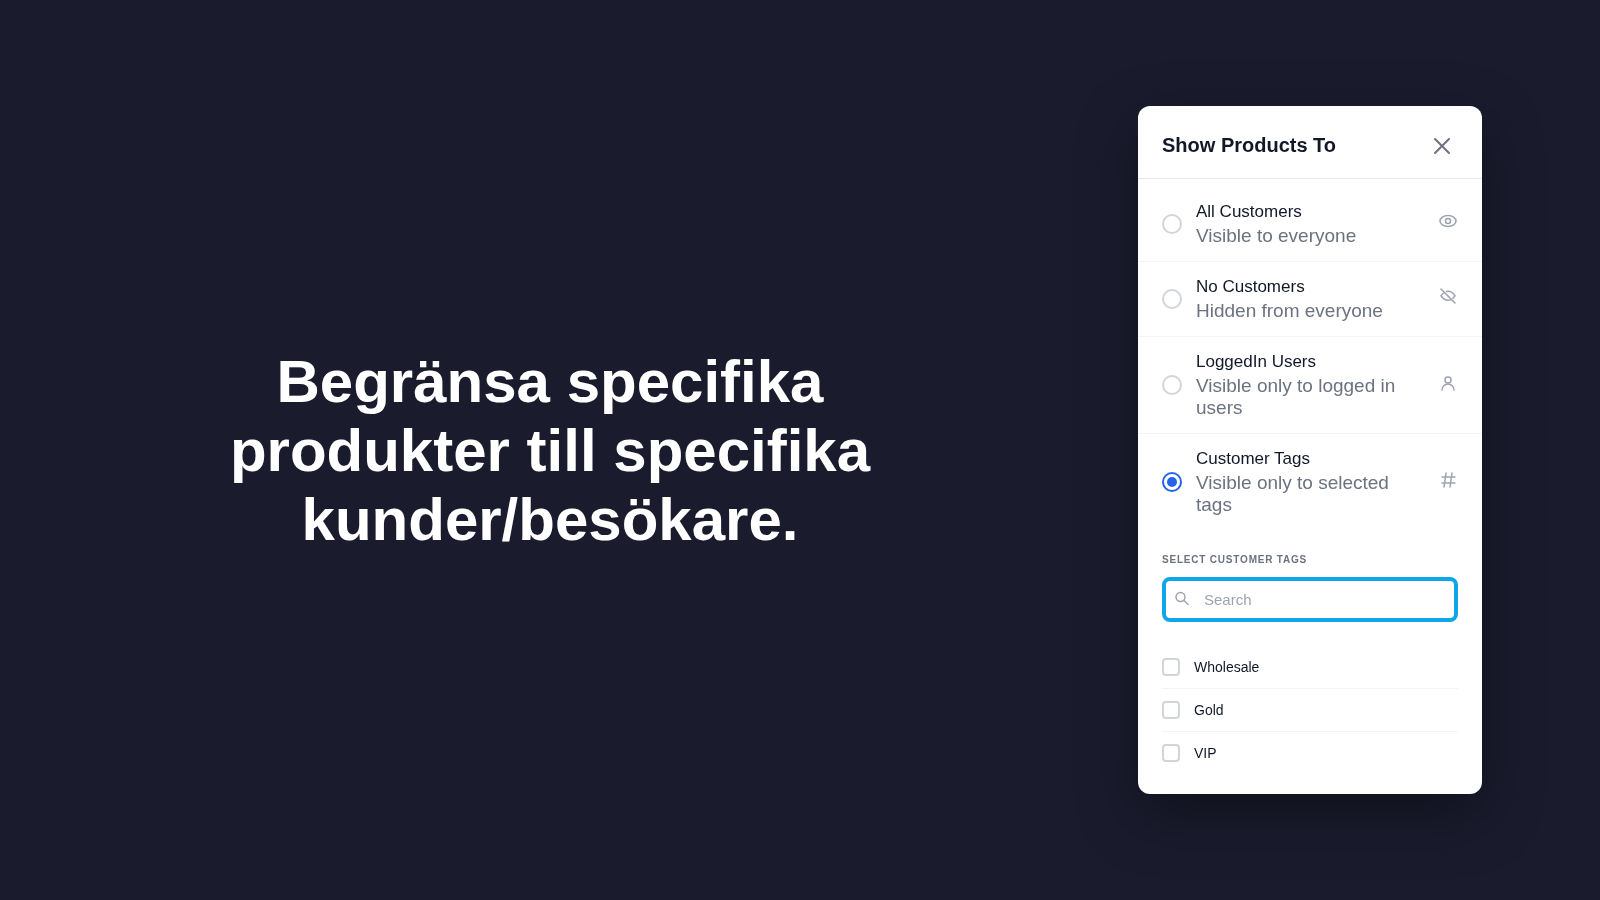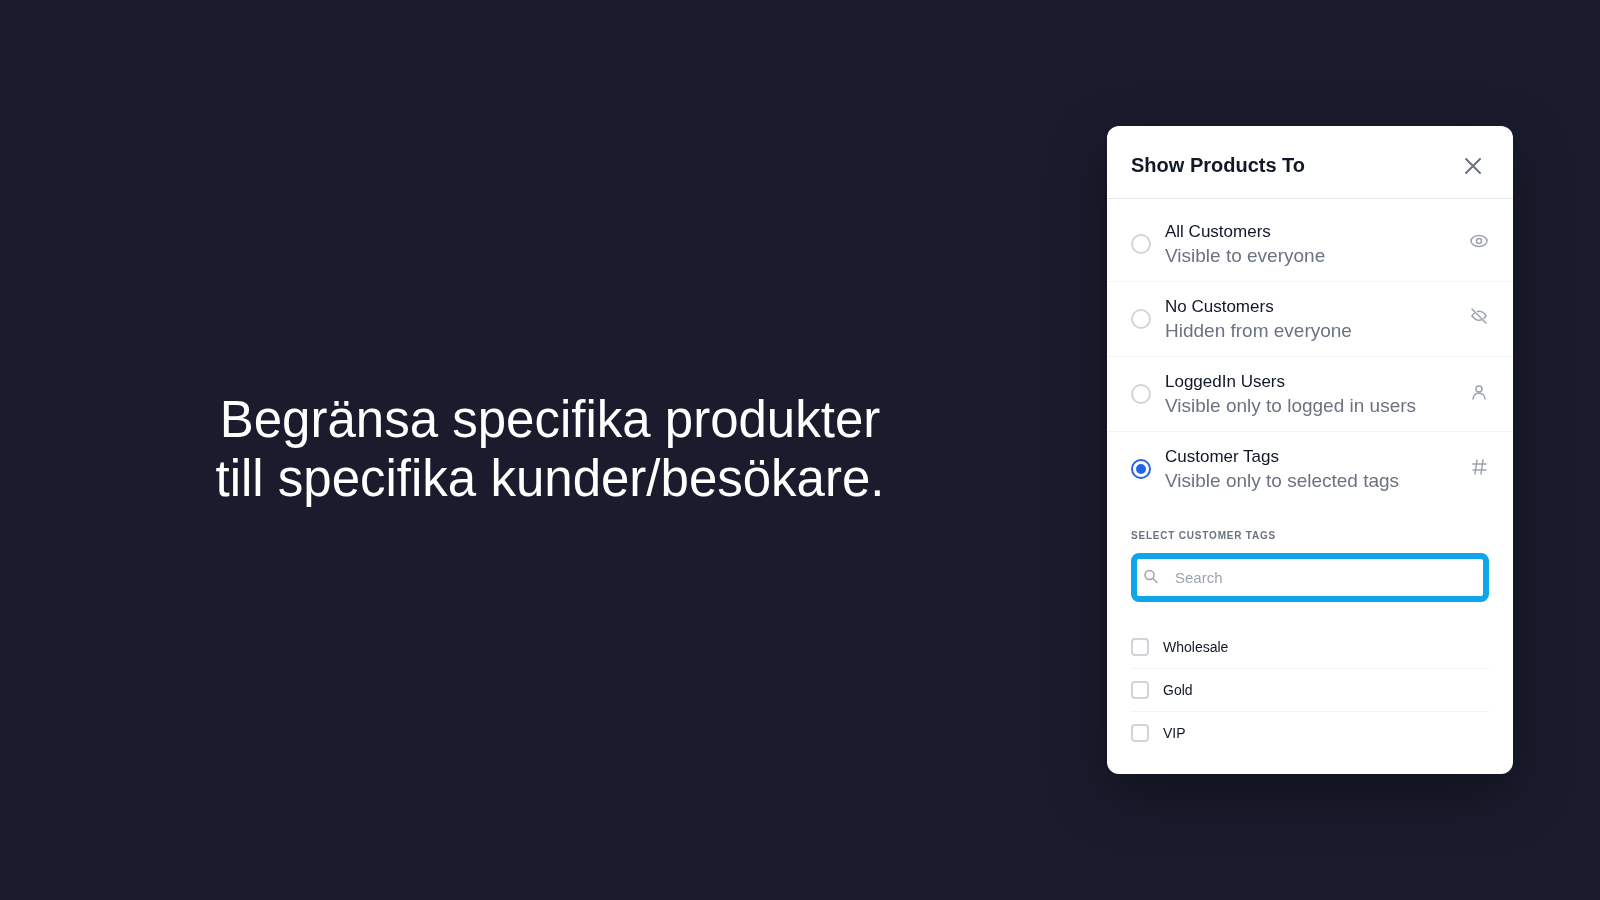--- a/index.html
+++ b/index.html
@@ -17,39 +17,39 @@
     .left-section {
       flex: 1;
       padding: 0 80px;
       display: flex;
       align-items: center;
       justify-content: center;
     }
 
     .hero-text {
       color: #ffffff;
-      font-size: 51px;
-      font-weight: 400;
+      font-size: 60px;
+      font-weight: 700;
       line-height: 1.15;
       text-align: center;
       max-width: 700px;
     }
 
     .right-section {
       width: 420px;
       margin-right: 80px;
       display: flex;
       align-items: center;
       justify-content: center;
     }
 
     .modal {
       background: #ffffff;
       border-radius: 12px;
-      width: 406px;
+      width: 344px;
       box-shadow: 0 20px 60px rgba(0,0,0,0.4);
       padding-bottom: 20px;
       max-height: 840px;
       overflow-y: auto;
     }
 
     .modal-header {
       display: flex;
       align-items: center;
       justify-content: space-between;
@@ -164,21 +164,21 @@
       left: 12px;
       top: 50%;
       transform: translateY(-50%);
       color: #9ca3af;
       font-size: 15px;
     }
 
     .search-input {
       width: 100%;
       padding: 10px 14px 10px 38px;
-      border: 6px solid #0ea5e9;
+      border: 4px solid #0ea5e9;
       border-radius: 8px;
       font-size: 15px;
       color: #374151;
       outline: none;
       background: #fff;
     }
 
     .search-input::placeholder {
       color: #9ca3af;
     }

